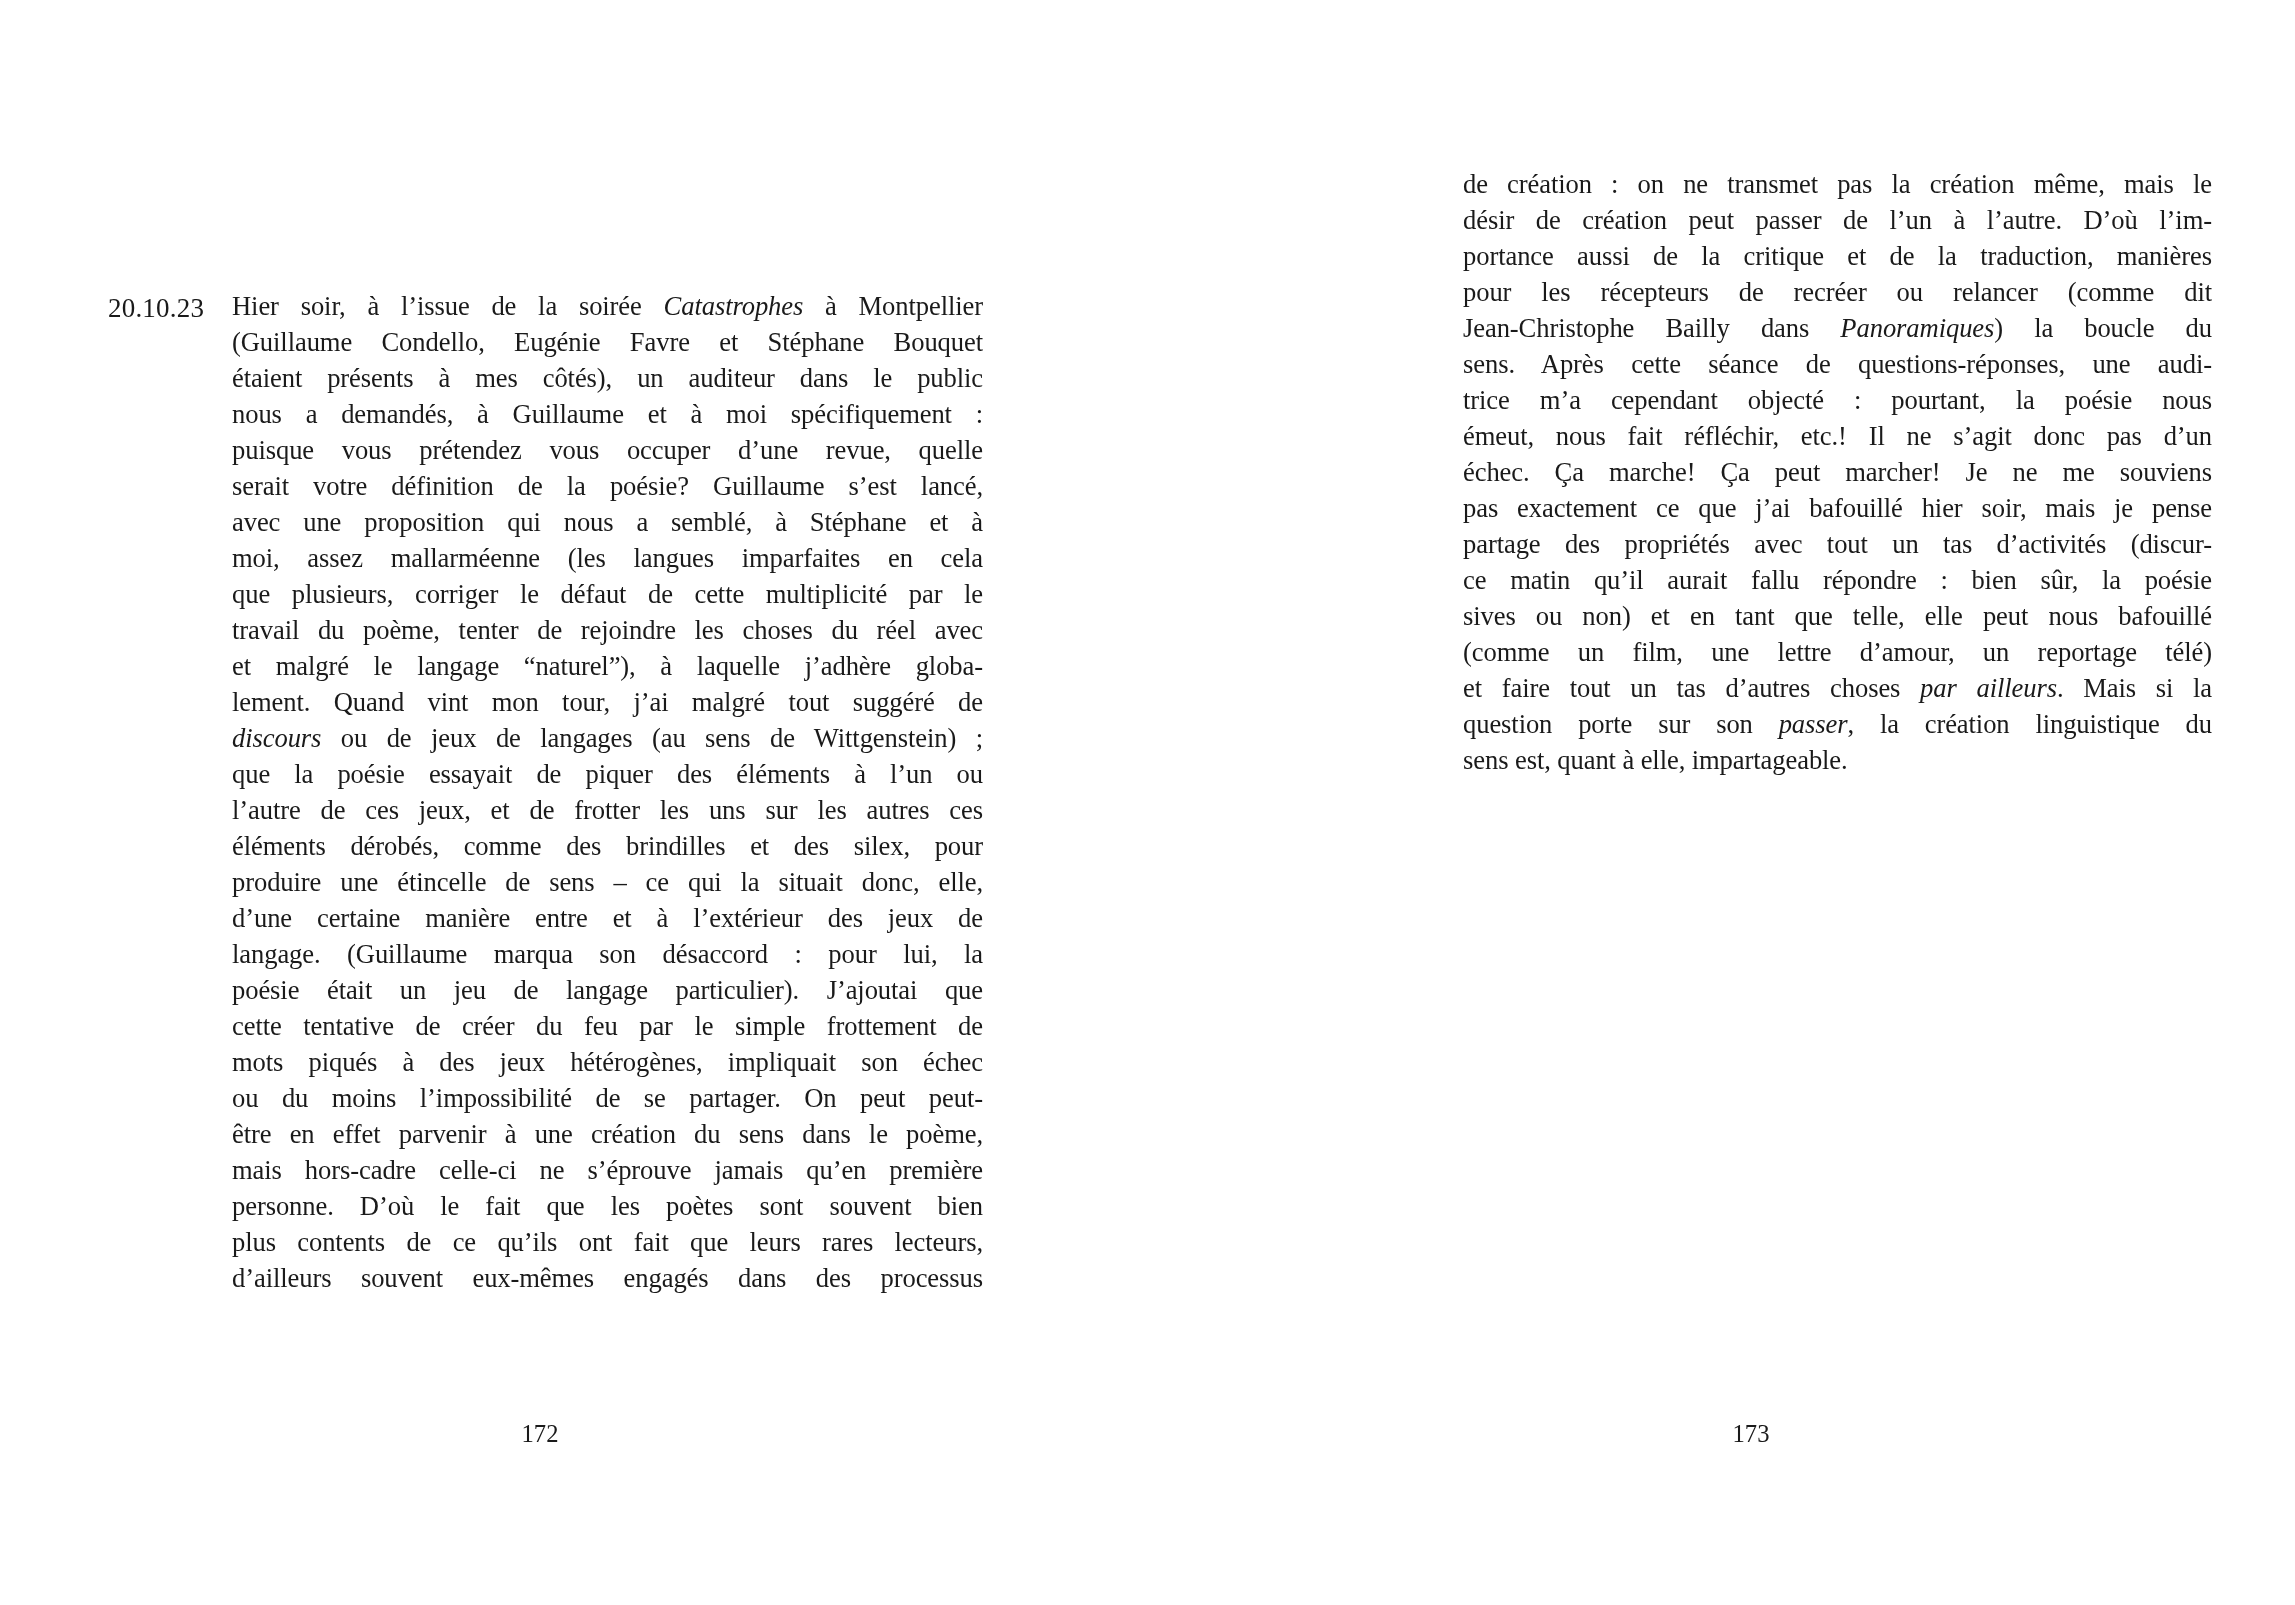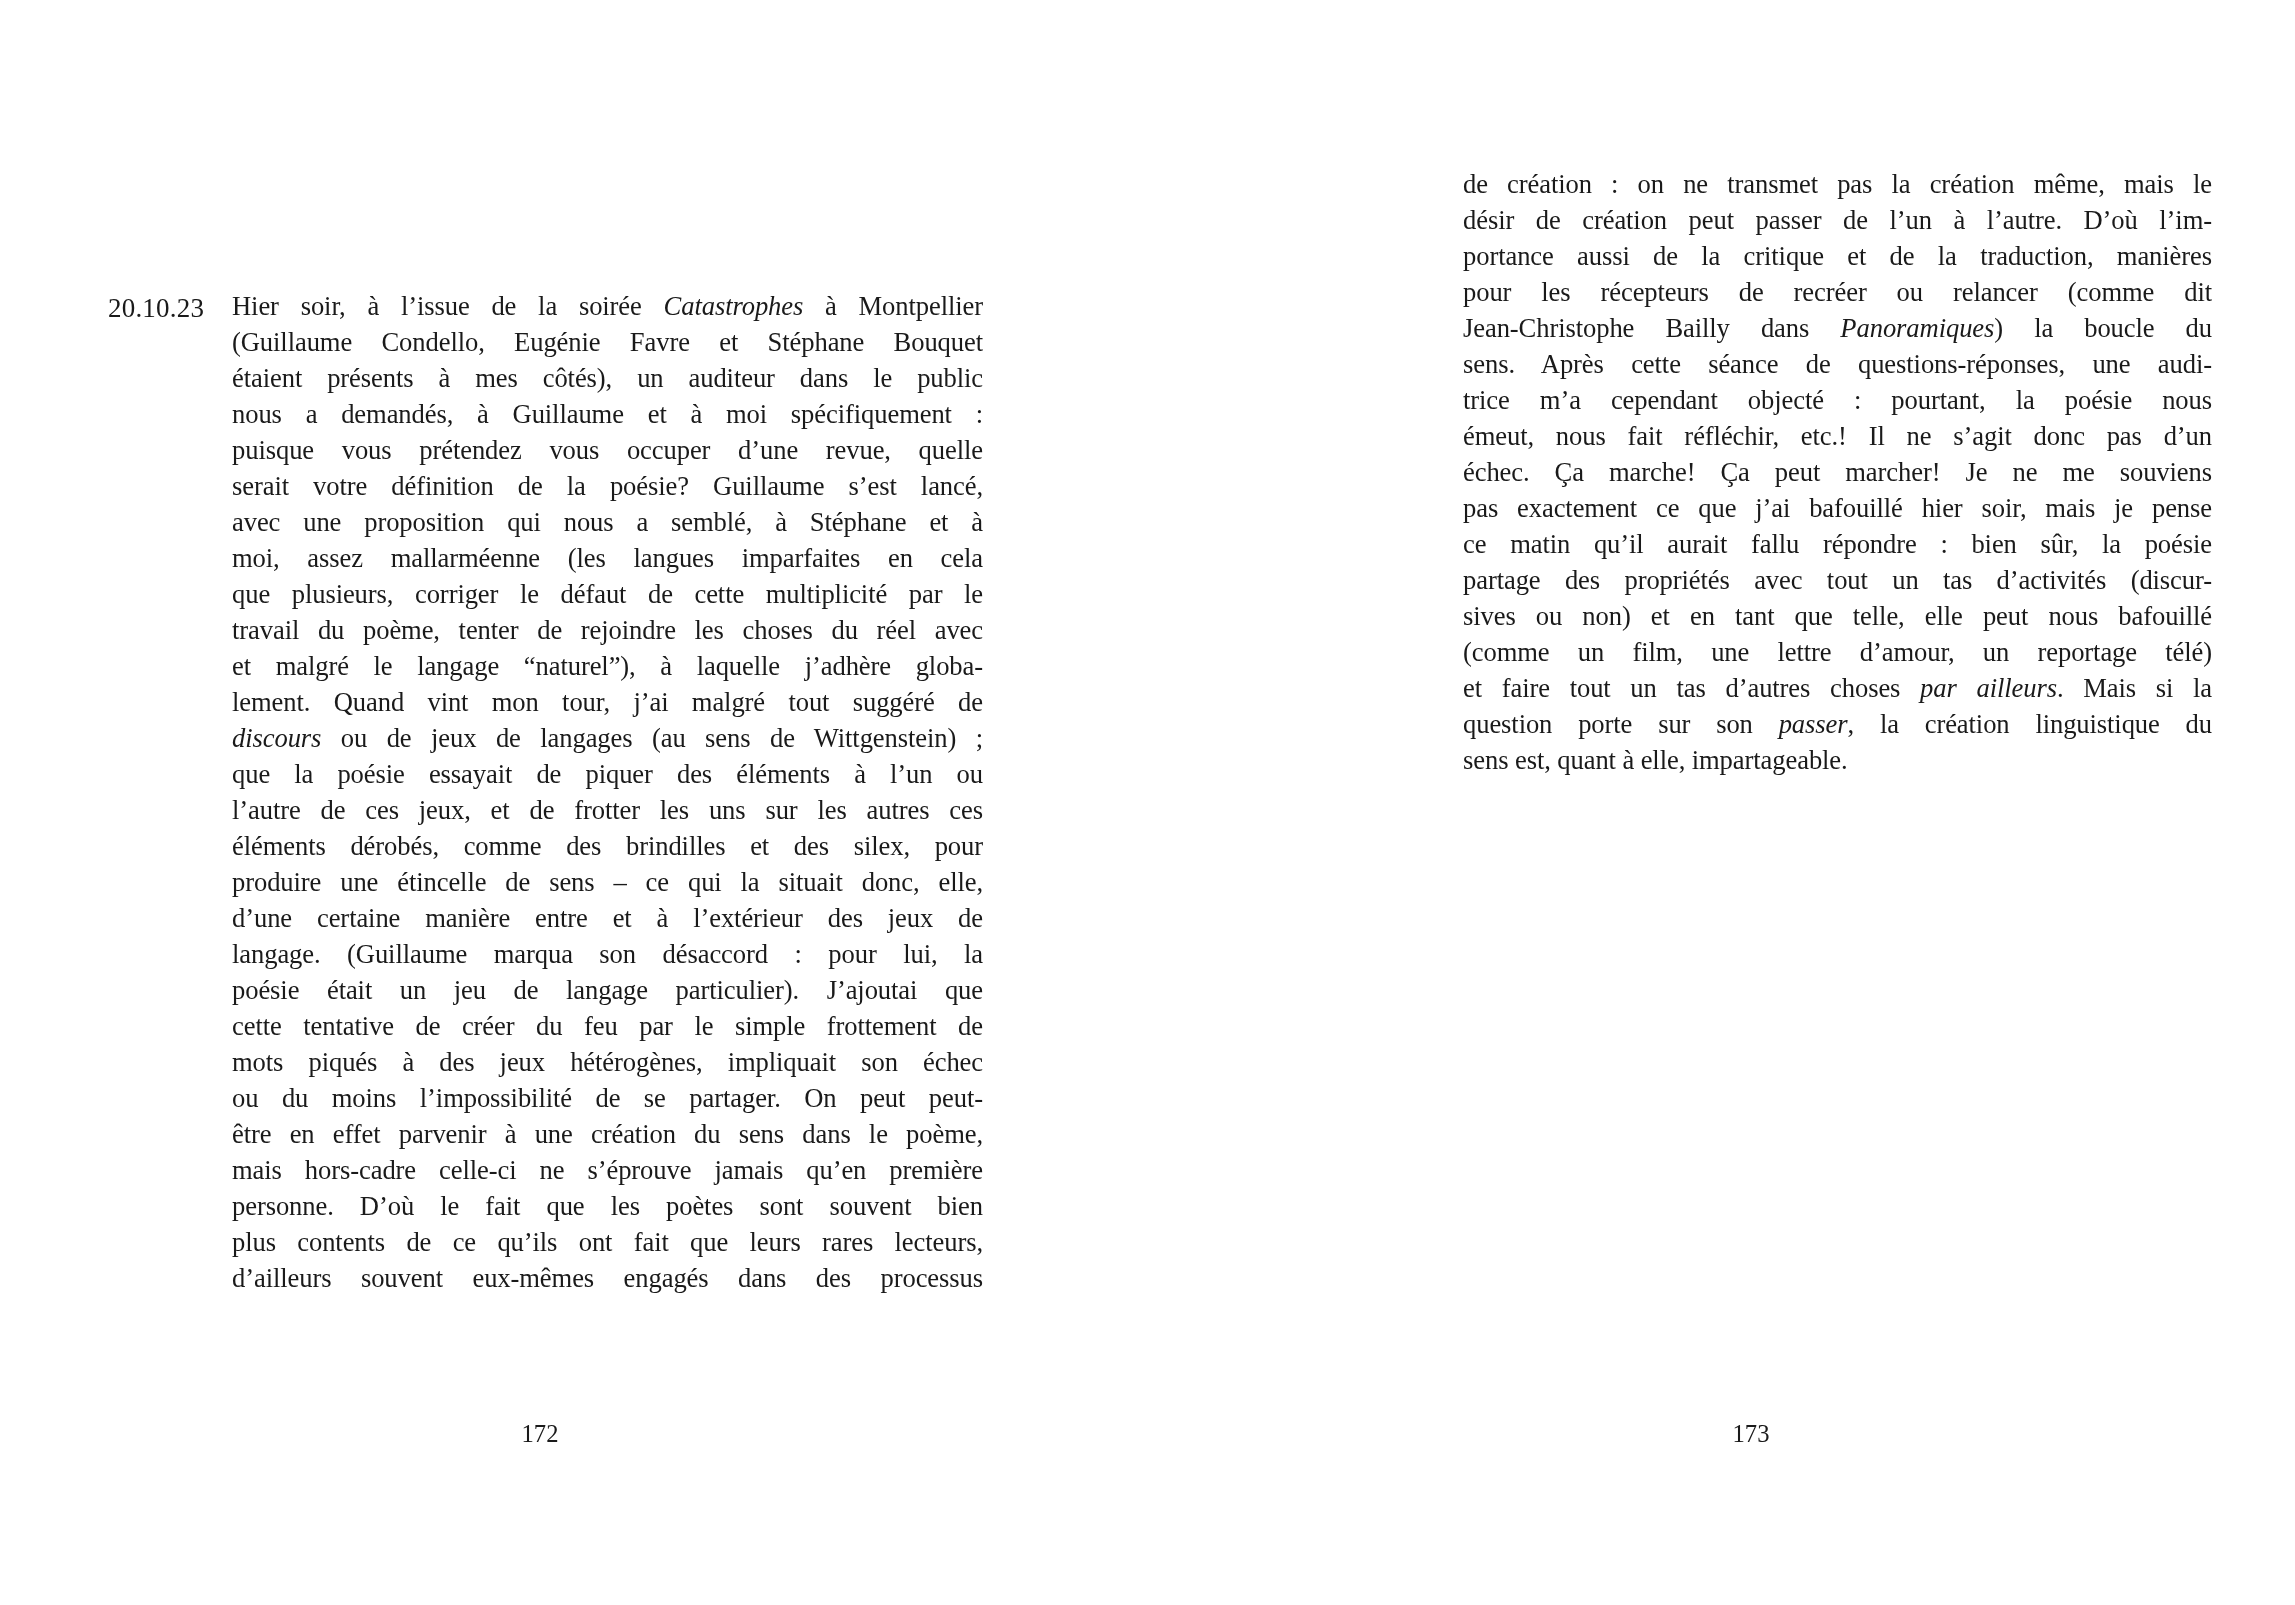--- a/index.html
+++ b/index.html
@@ -84,22 +84,22 @@
       <div class="line">de création : on ne transmet pas la création même, mais le</div>
       <div class="line">désir de création peut passer de l’un à l’autre. D’où l’im-</div>
       <div class="line">portance aussi de la critique et de la traduction, manières</div>
       <div class="line">pour les récepteurs de recréer ou relancer (comme dit</div>
       <div class="line">Jean-Christophe Bailly dans <i>Panoramiques</i>) la boucle du</div>
       <div class="line">sens. Après cette séance de questions-réponses, une audi-</div>
       <div class="line">trice m’a cependant objecté : pourtant, la poésie nous</div>
       <div class="line">émeut, nous fait réfléchir, etc.! Il ne s’agit donc pas d’un</div>
       <div class="line">échec. Ça marche! Ça peut marcher! Je ne me souviens</div>
       <div class="line">pas exactement ce que j’ai bafouillé hier soir, mais je pense</div>
+      <div class="line">partage des propriétés avec tout un tas d’activités (discur-</div>
       <div class="line">ce matin qu’il aurait fallu répondre : bien sûr, la poésie</div>
-      <div class="line">partage des propriétés avec tout un tas d’activités (discur-</div>
       <div class="line">sives ou non) et en tant que telle, elle peut nous bafouillé</div>
       <div class="line">(comme un film, une lettre d’amour, un reportage télé)</div>
       <div class="line">et faire tout un tas d’autres choses <i>par ailleurs</i>. Mais si la</div>
       <div class="line">question porte sur son <i>passer</i>, la création linguistique du</div>
       <div class="line flush">sens est, quant à elle, impartageable.</div>
     </div>
 
   <div class="folio left-folio">172</div>
 
   <div class="folio right-folio">173</div>

